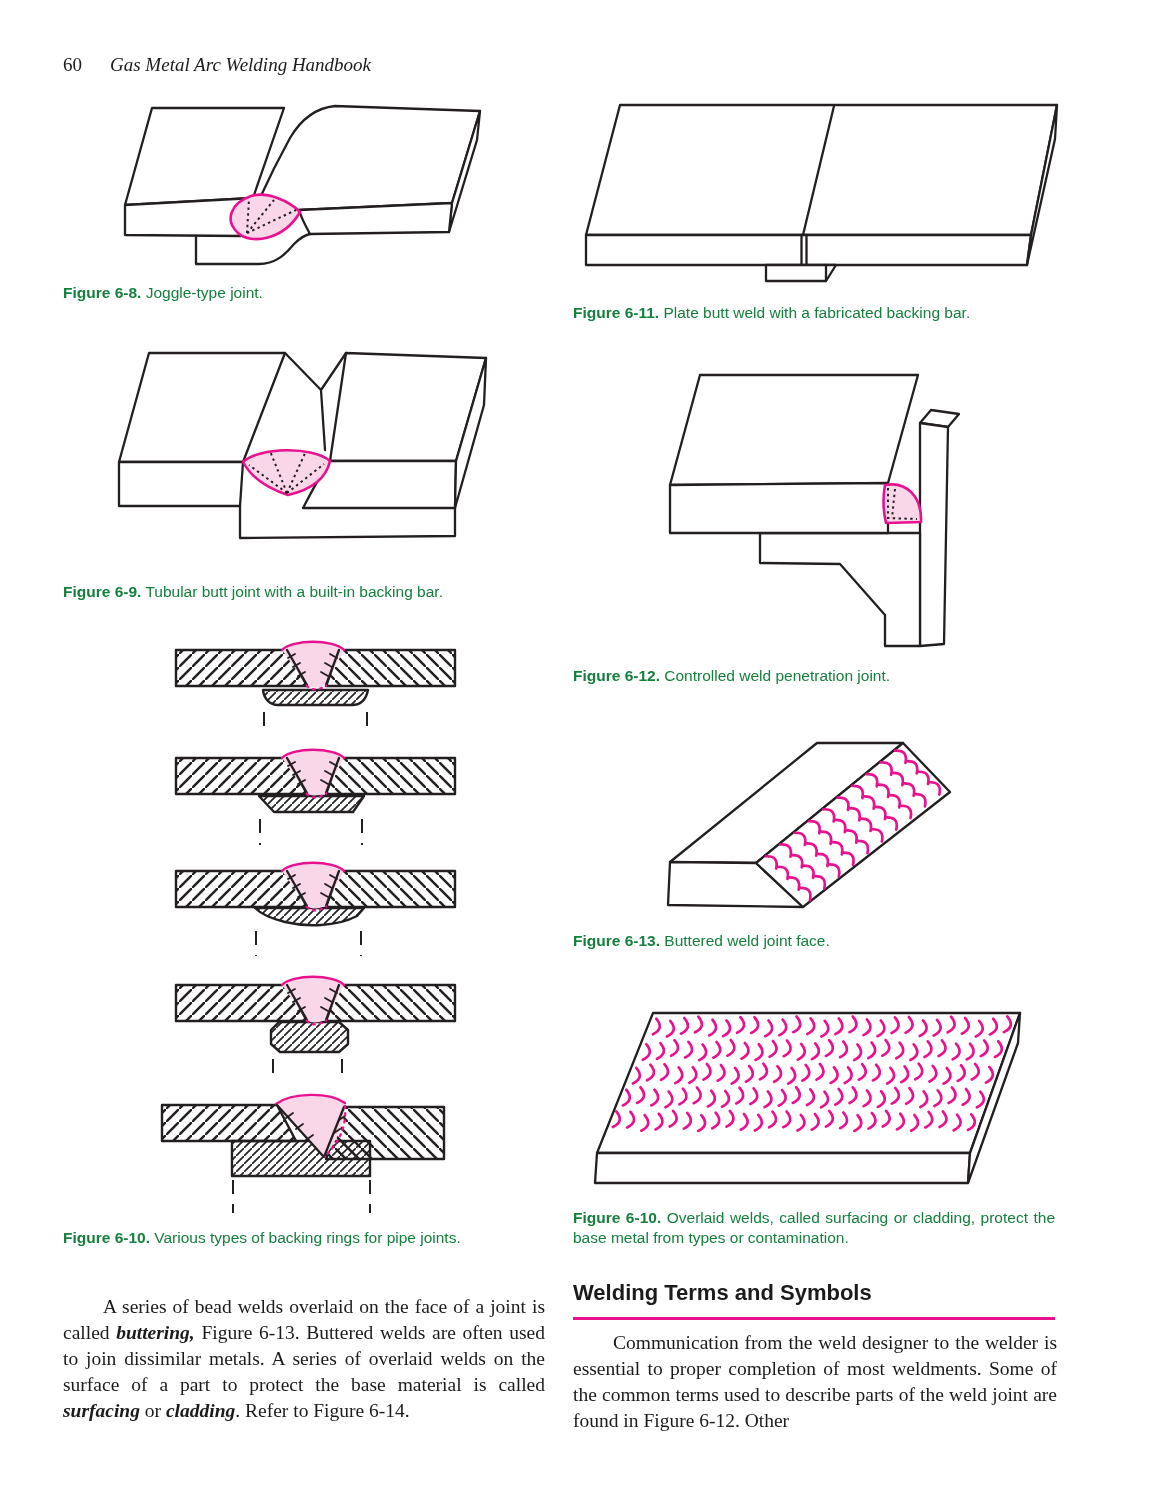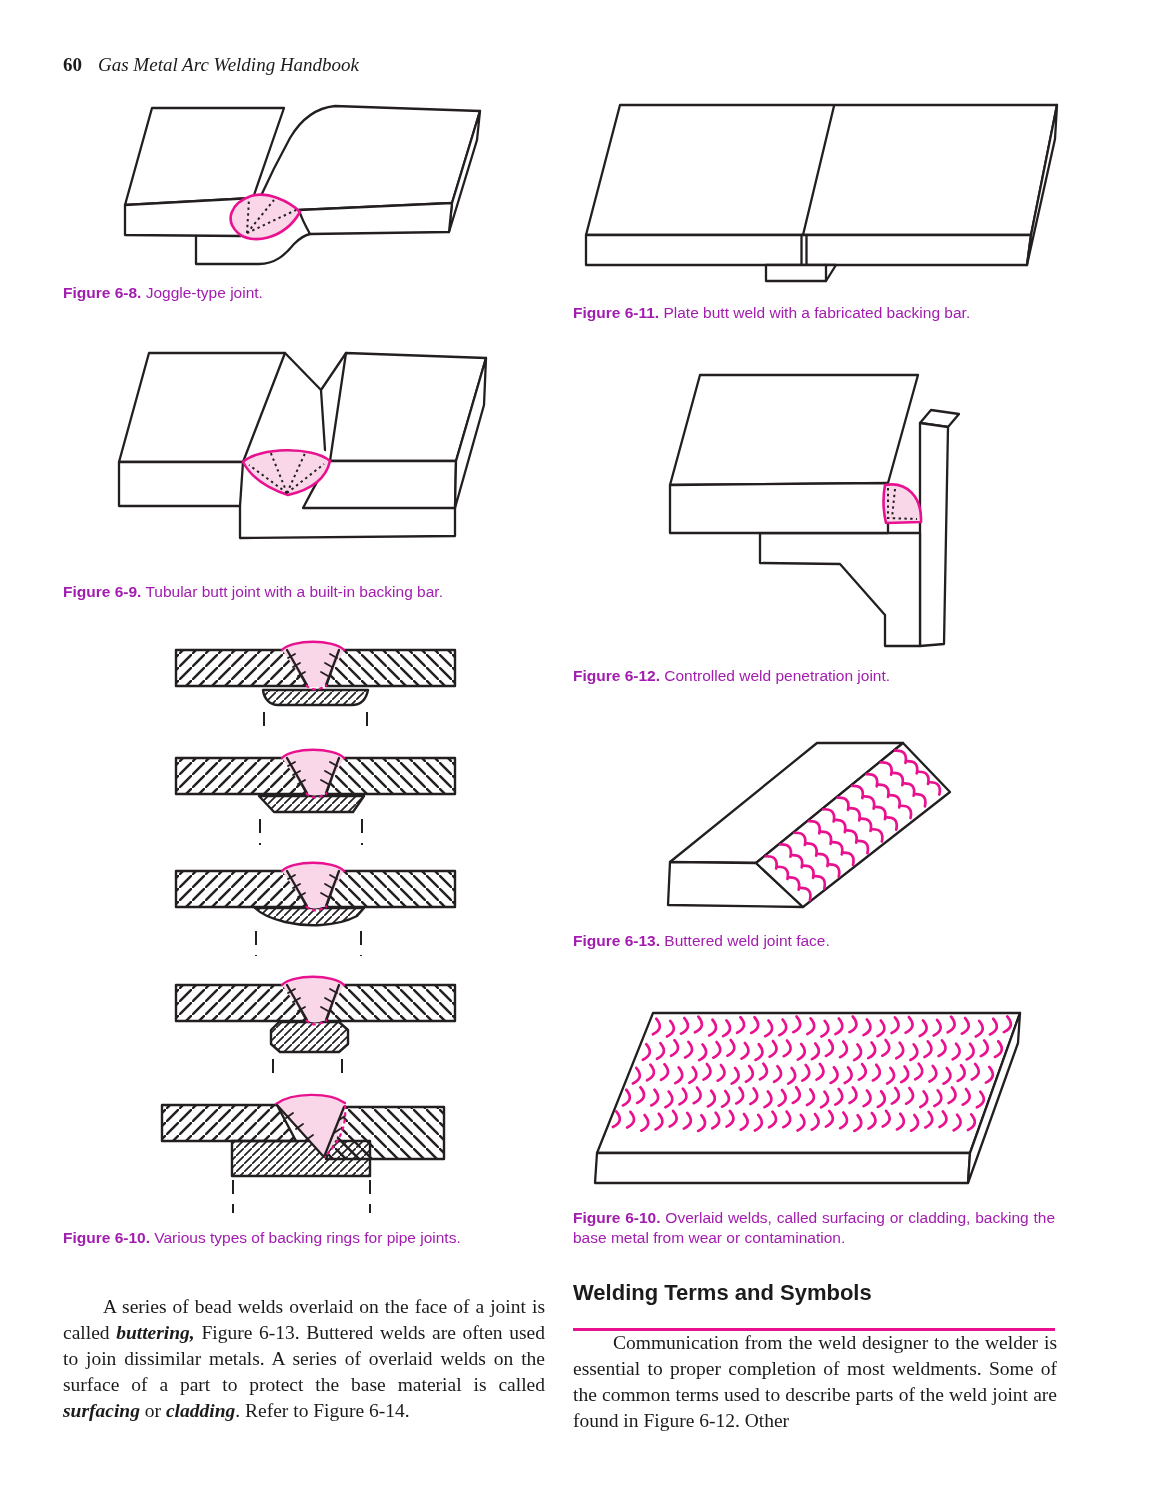--- a/index.html
+++ b/index.html
@@ -1,31 +1,31 @@
 <!DOCTYPE html>
 <html style="--accent: #e8118f; --weld-fill: #f9d6e8; --ink: #231f20;"><head>
 <meta charset="utf-8">
 <style>
   html,body{margin:0;padding:0;background:#ffffff;}
   body{position:relative;width:1156px;height:1497px;font-family:"Liberation Serif",serif;color:#1c1a1b;overflow:hidden;}
   .abs{position:absolute;}
   
   .hdr{left:63px;top:54px;font-size:19px;}
-  .hdr b{font-weight:bold;margin-right:16px;}
+  .hdr b{font-weight:normal;margin-right:28px;}
   .hdr i{}
   
-  .cap{margin:0;font-family:"Liberation Sans",sans-serif;font-size:15.5px;line-height:1.32;color:#a21caf;}
+  .cap{margin:0;font-family:"Liberation Sans",sans-serif;font-size:15.5px;line-height:1.32;color:#15803d;}
   .cap b{font-weight:bold;}
   .cap.just{text-align:justify;}
   
   .para{margin:0;font-size:19.5px;line-height:1.33;text-align:justify;text-indent:40px;}
   .para .emph{font-weight:bold;font-style:italic;margin-top:16px;}
   
   .shead{margin:0;font-family:"Liberation Sans",sans-serif;font-weight:bold;font-size:22px;color:#1b1b1b;
-         border-bottom:3.5px solid var(--accent);padding-bottom:22px;}
+         border-bottom:3.5px solid var(--accent);padding-bottom:11px;}
   
   svg{display:block;}
   .face{fill:#ffffff;stroke:var(--ink);stroke-width:2.3;stroke-linejoin:round;}
   .ln{fill:none;stroke:var(--ink);stroke-width:2.3;stroke-linejoin:round;stroke-linecap:round;}
   .thin{stroke-width:1.8;}
   .weld{fill:var(--weld-fill);stroke:var(--accent);stroke-width:2.6;stroke-linejoin:round;}
   .weldfill{fill:var(--weld-fill);stroke:none;}
   .mg{fill:none;stroke:var(--accent);stroke-width:2.4;stroke-linecap:round;}
   .mgdash{fill:none;stroke:var(--accent);stroke-width:2.2;stroke-dasharray:4 3.2;}
   .dots{fill:none;stroke:var(--ink);stroke-width:2;stroke-dasharray:2.4 3.4;}
@@ -336,18 +336,18 @@
       <path d="M-2.5,-8 Q8,0 -2.5,8" transform="translate(311.8,129.2) rotate(12)" class="sc"></path>
       <path d="M-2.5,-8 Q8,0 -2.5,8" transform="translate(326.0,132.1) rotate(12)" class="sc"></path>
       <path d="M-2.5,-8 Q8,0 -2.5,8" transform="translate(340.2,133.4) rotate(12)" class="sc"></path>
       <path d="M-2.5,-8 Q8,0 -2.5,8" transform="translate(354.4,130.2) rotate(12)" class="sc"></path>
       <path d="M-2.5,-8 Q8,0 -2.5,8" transform="translate(368.6,129.7) rotate(12)" class="sc"></path>
       <path d="M-2.5,-8 Q8,0 -2.5,8" transform="translate(382.8,133.0) rotate(12)" class="sc"></path>
       <path d="M-2.5,-8 Q8,0 -2.5,8" transform="translate(397.0,132.7) rotate(12)" class="sc"></path>
     </g>
 </svg>
 <p class="abs cap just" style="left:573px;top:1208px;width:482px">
-  <b>Figure 6-10.</b><span> Overlaid welds, called surfacing or cladding, backing the base metal from wear or contamination.</span>
+  <b>Figure 6-10.</b><span> Overlaid welds, called surfacing or cladding, protect the base metal from types or contamination.</span>
 </p>
 
 <h2 class="abs shead" style="left:573px;top:1280px;width:482px">Welding Terms and Symbols</h2>
 
 <p class="abs para" style="left:573px;top:1330px;width:484px">Communication from the weld designer to the welder is essential to proper completion of most weldments. Some of the common terms used to describe parts of the weld joint are found in Figure 6-12. Other</p>
 
 </body></html>

